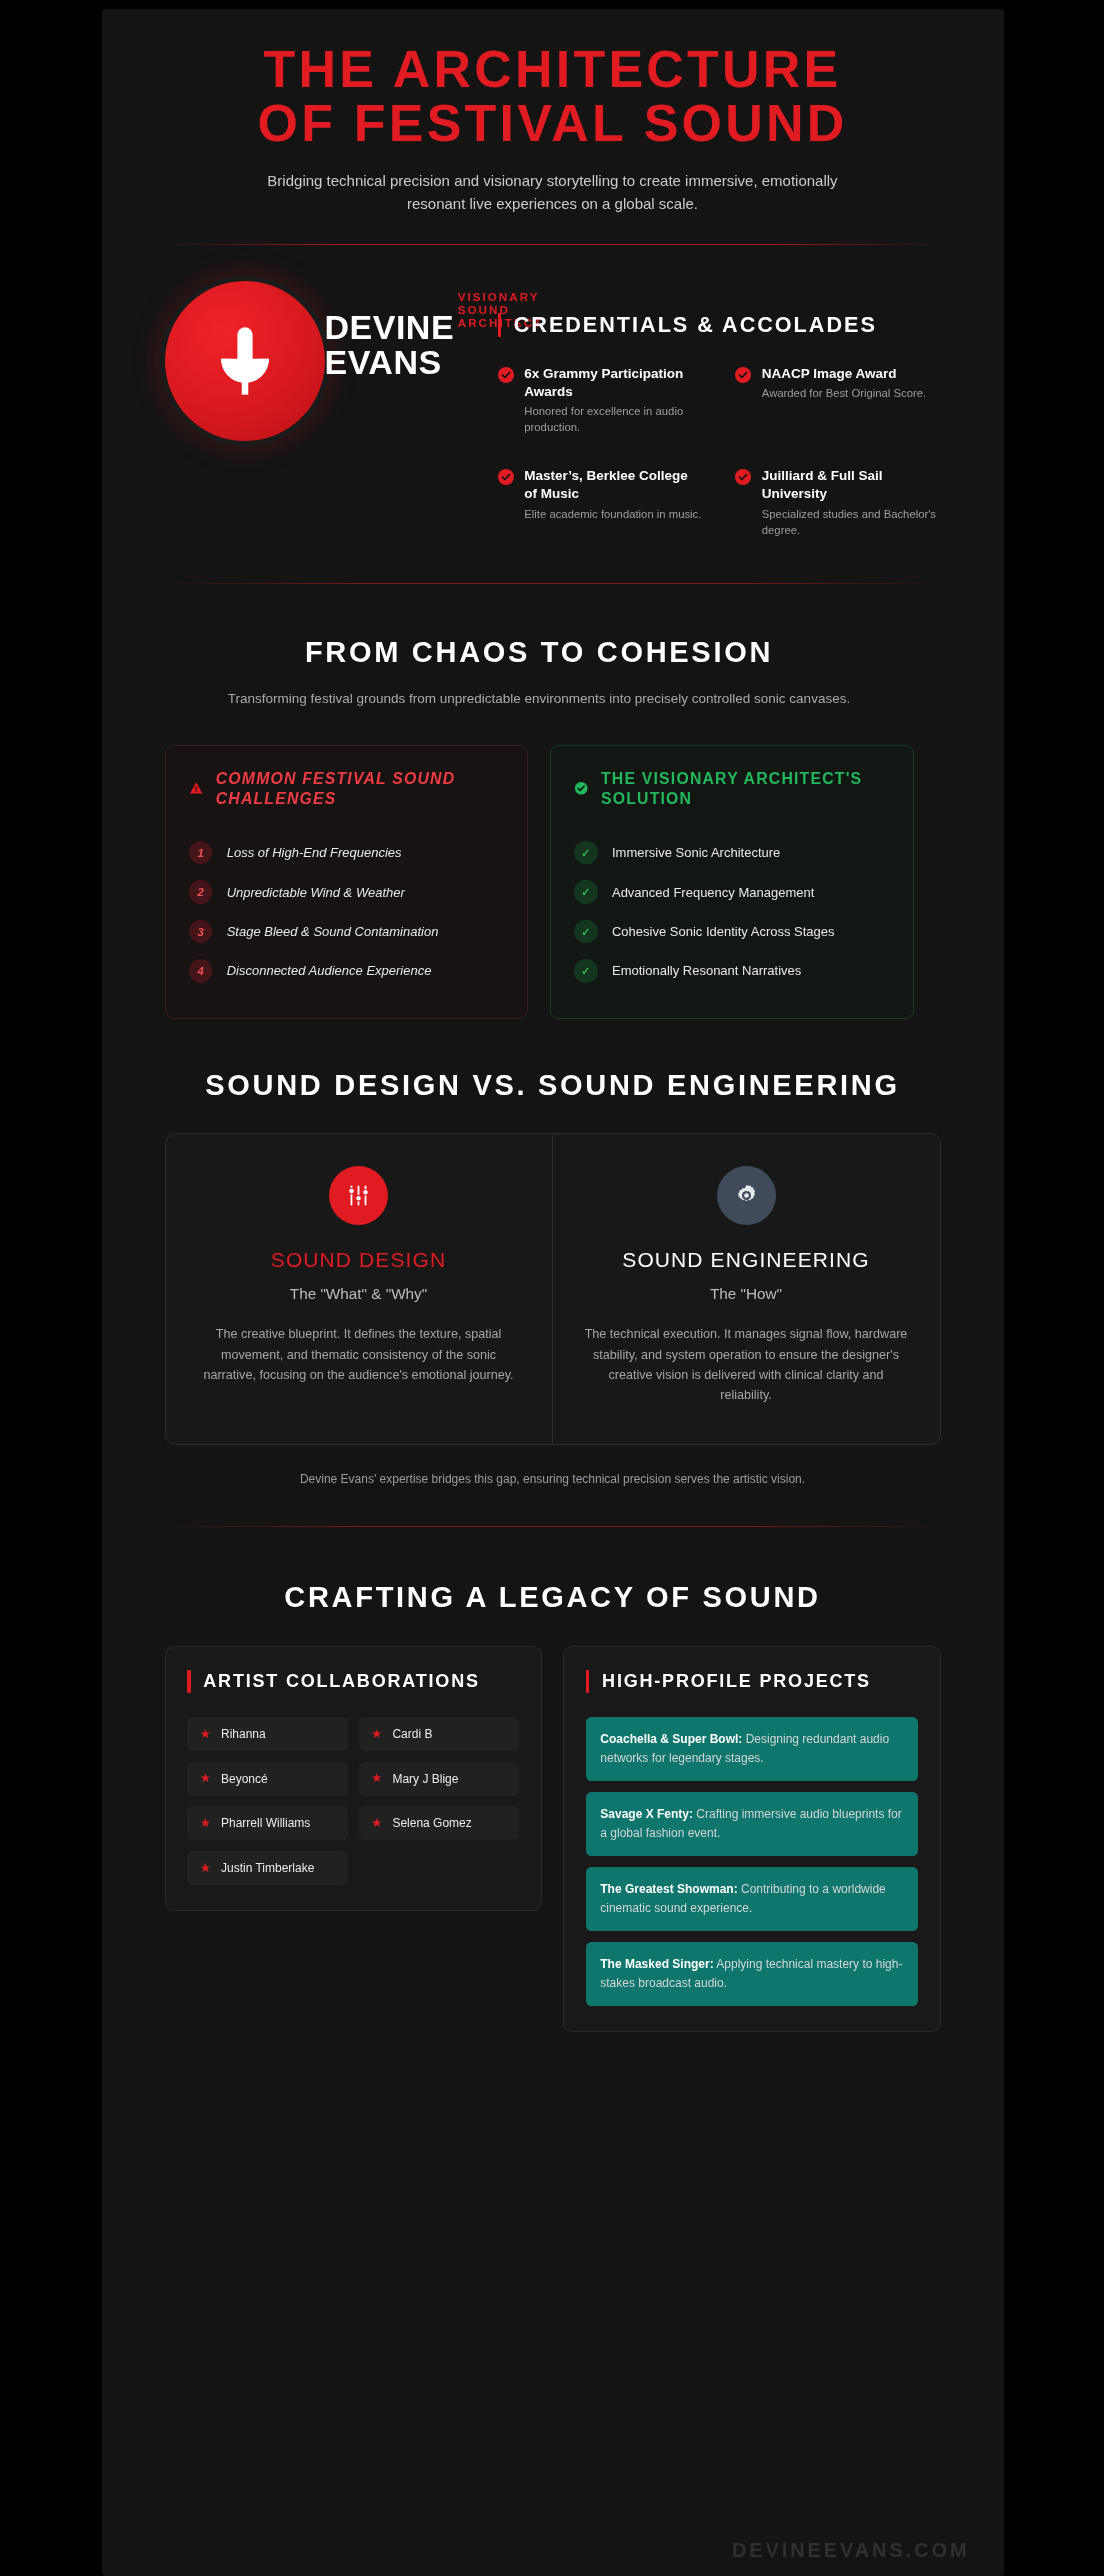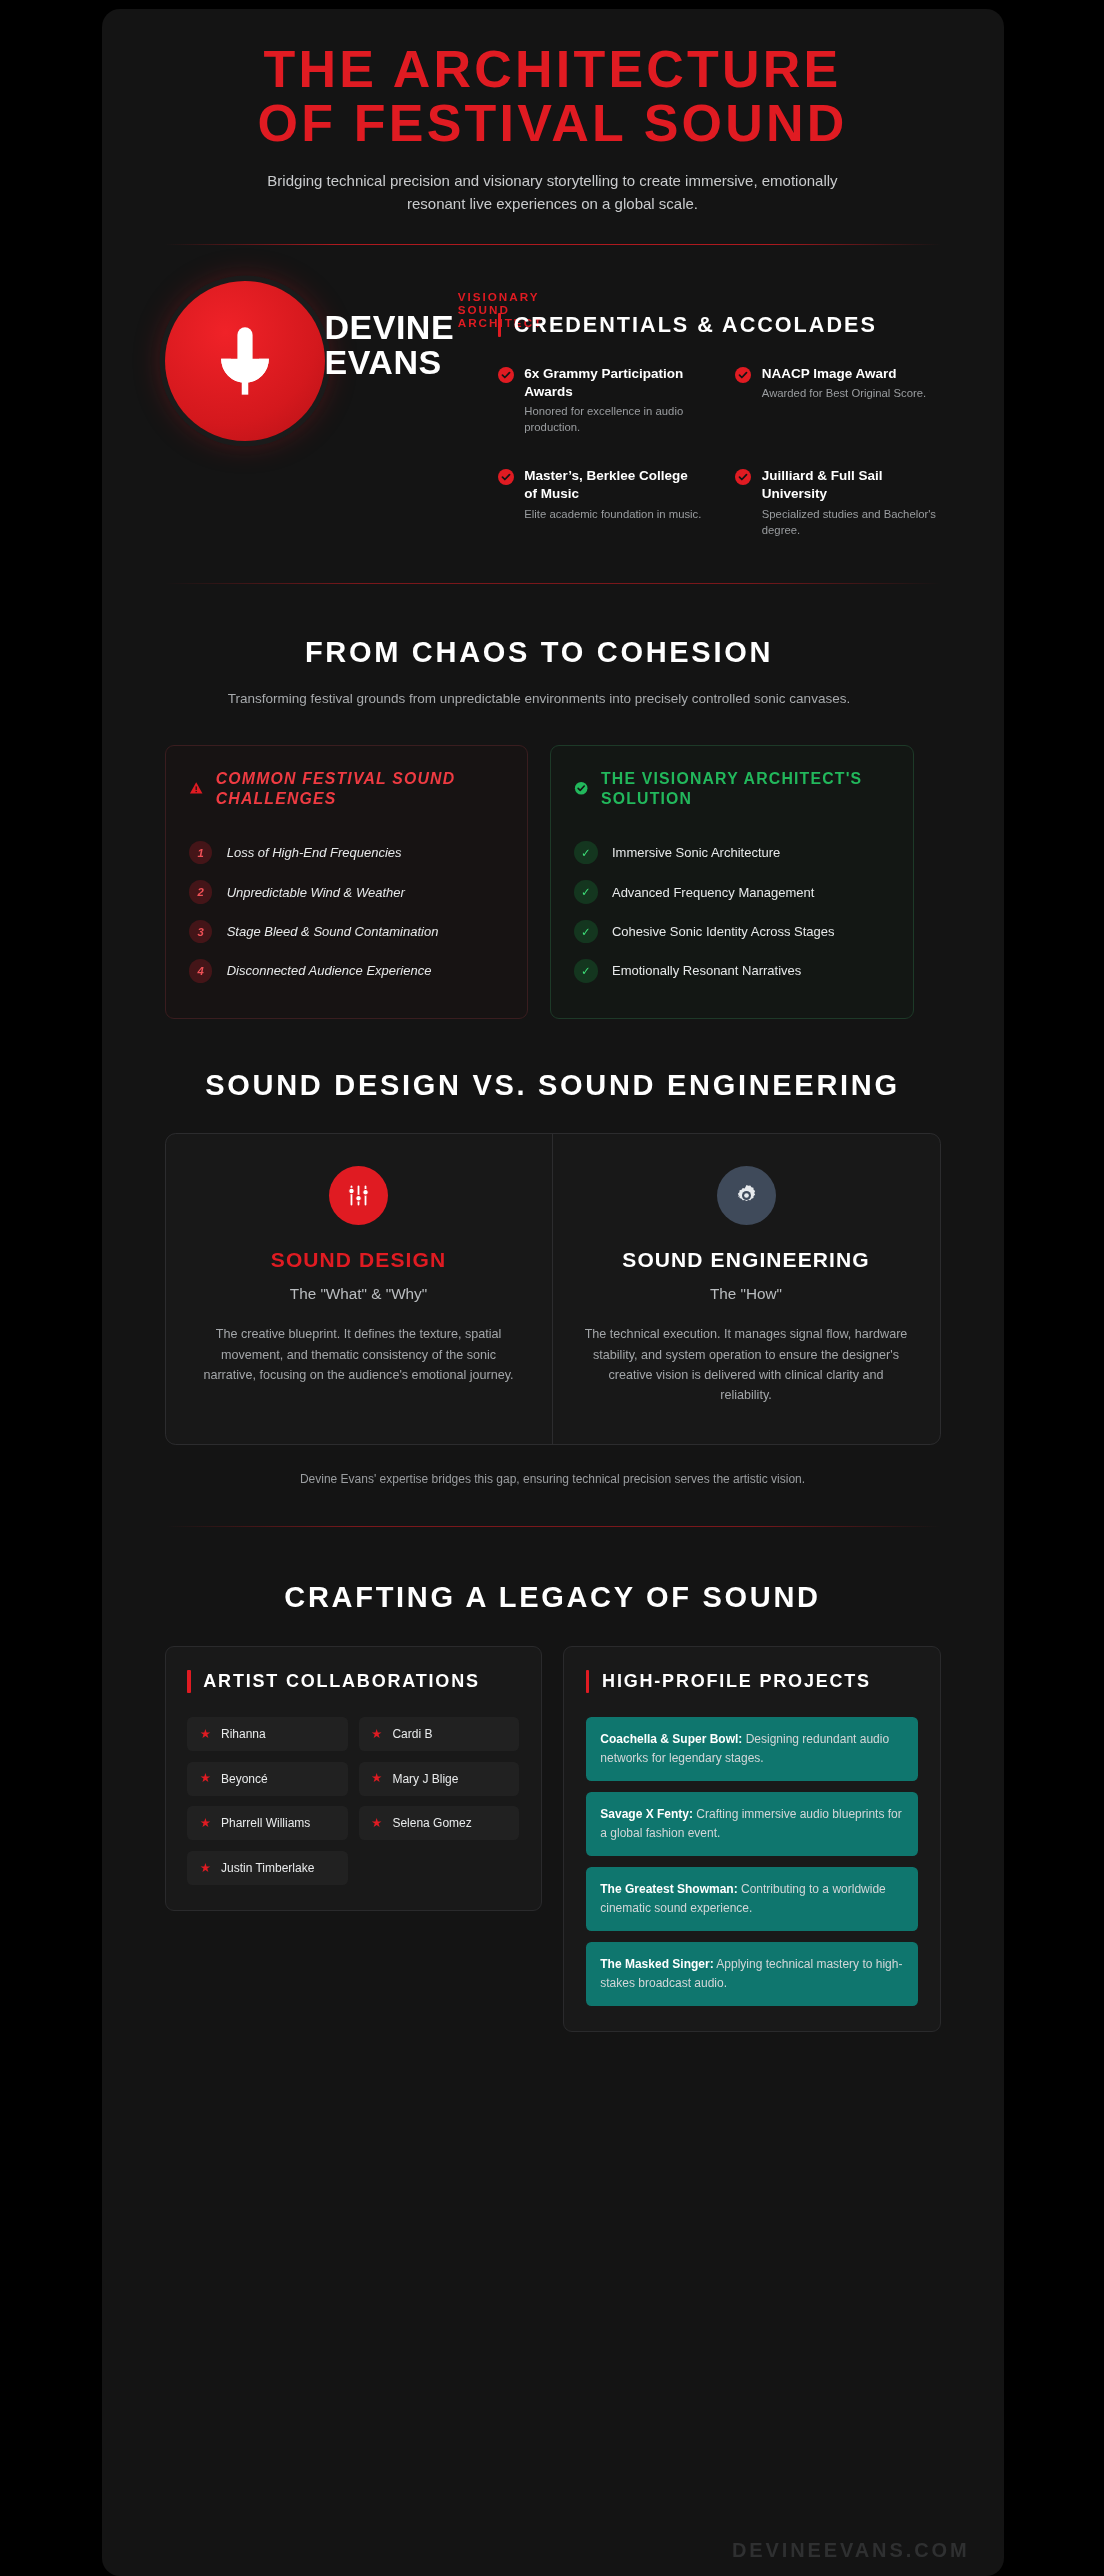--- a/index.html
+++ b/index.html
@@ -11,21 +11,21 @@
     width: 1105px;
     min-height: 2576px;
     display: flex;
     justify-content: center;
     padding: 9px 0 0 0;
   }
   .page {
     width: 902px;
     min-height: 2562px;
     background: #141414;
-    border-radius: 18px;
+    border-radius: 4px;
     position: relative;
     overflow: hidden;
     padding: 0 0 36px 0;
   }
 
   
   .hero { padding: 34px 63px 0 63px; text-align: center; }
   .hero-title {
     color: #e01b22;
     font-weight: bold;
@@ -189,21 +189,21 @@
   }
   .dve-col { padding: 32px 31px 38px 31px; text-align: center; }
   .dve-col.left { border-right: 0.9px solid #2c2c2e; }
   .dve-ico {
     width: 59px; height: 59px; border-radius: 50%;
     margin: 0 auto 23.4px auto;
     display: flex; align-items: center; justify-content: center;
   }
   .ico-red { background: #e01b22; }
   .ico-slate { background: #3f4a5a; }
-  .dve-title { font-size: 21px; font-weight: bold; letter-spacing: 1.1px; text-transform: uppercase; }
+  .dve-title { font-size: 21px; font-weight: normal; letter-spacing: 1.1px; text-transform: uppercase; }
   .dve-title.red { color: #e01b22; }
   .dve-title.white { color: #ffffff; }
   .dve-tag { margin-top: 12.6px; color: #b9bcbf; font-size: 15.3px; }
   .dve-desc { margin-top: 21.6px; color: #a3a6a9; font-size: 12.6px; line-height: 1.62; }
   .dve-note { text-align: center; margin-top: 27px; color: #9a9da0; font-size: 12px; }
 
   
   .legacy { padding: 54px 63px 0 63px; }
   .panel {
     background: #191919;

